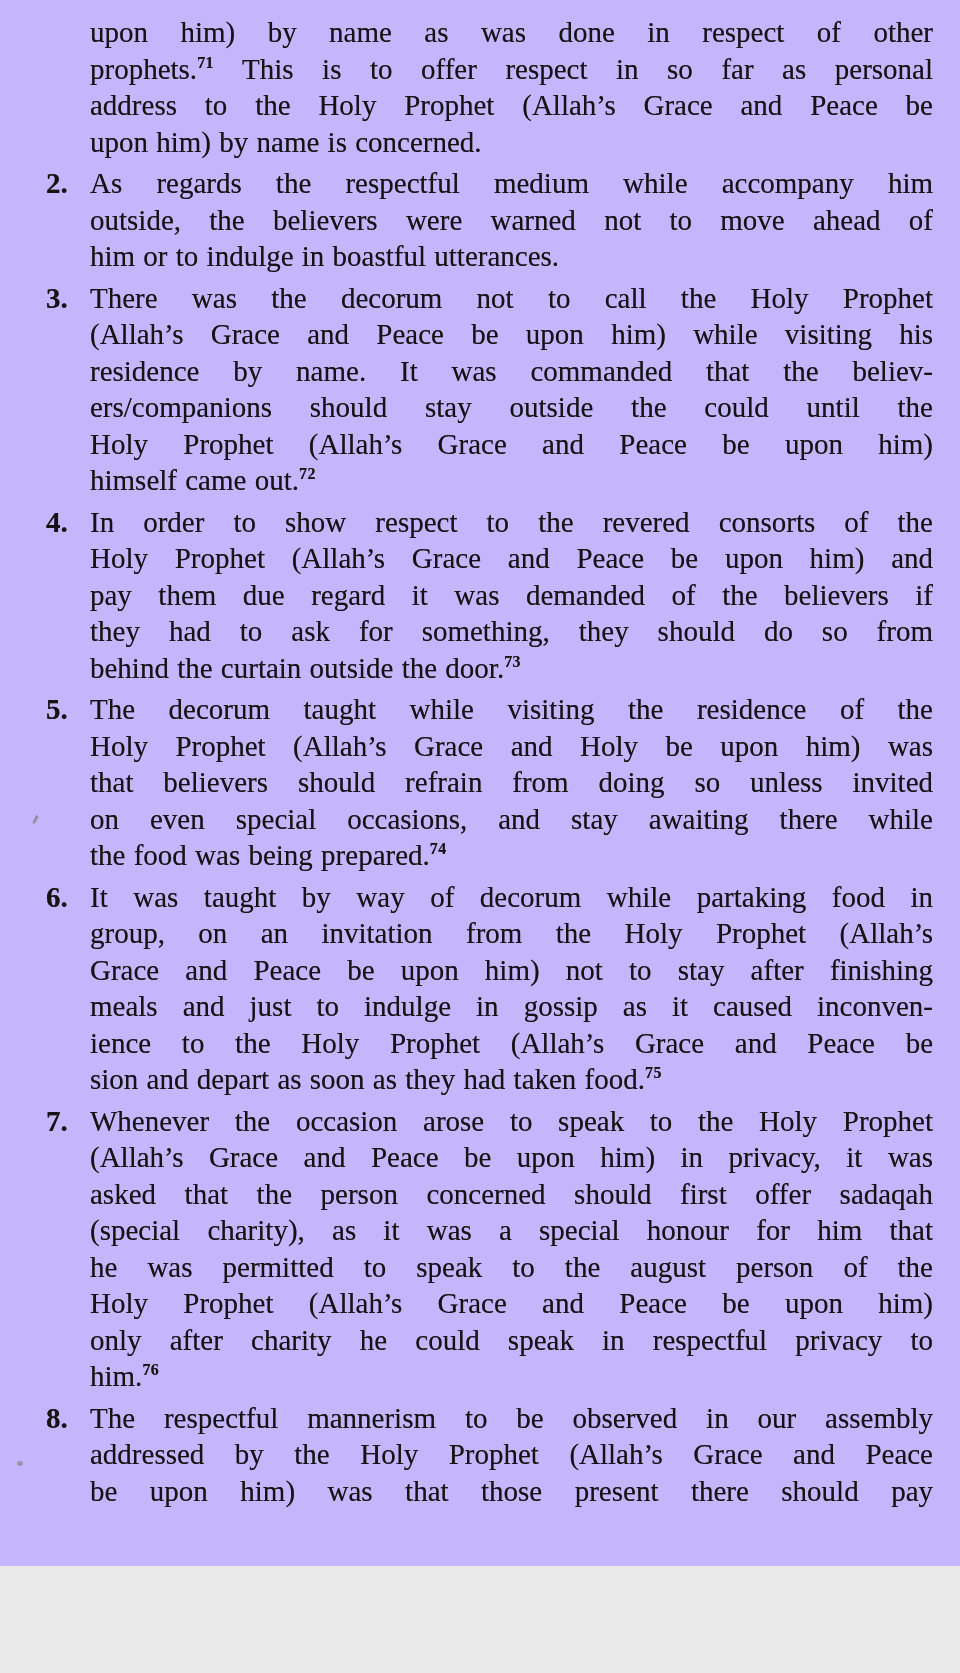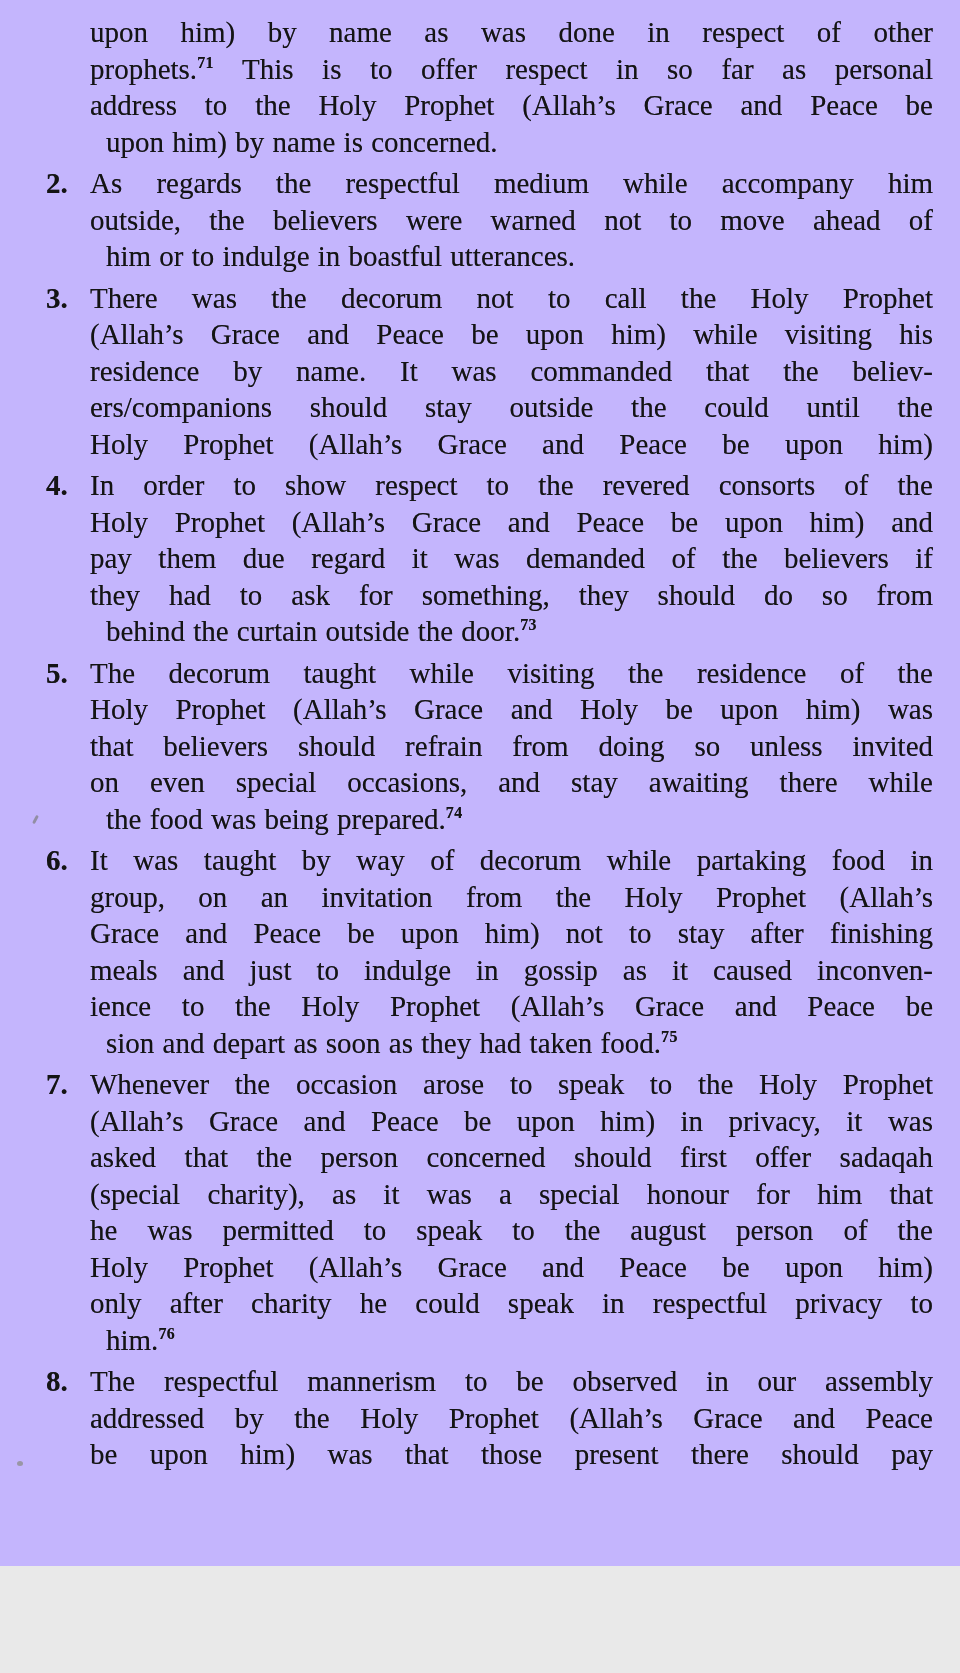--- a/index.html
+++ b/index.html
@@ -31,21 +31,20 @@
     top: 0;
     font-weight: bold;
   }
   .text-line {
     text-align: justify;
     text-align-last: justify;
     word-spacing: 1px;
   }
   .text-line.end {
     text-align-last: left;
-    margin-left: 16px;
   }
   sup.footnote-ref {
     font-size: 0.55em;
     line-height: 0;
     vertical-align: super;
     letter-spacing: 0.5px;
     font-weight: bold;
   }
   .page-footer {
     position: absolute;
@@ -110,20 +109,21 @@
         <div class="text-line">outside, the believers were warned not to move ahead of</div>
         <div class="text-line end">him or to indulge in boastful utterances.</div>
       </div>
       <div class="list-item">
         <span class="item-marker">3.</span>
         <div class="text-line">There was the decorum not to call the Holy Prophet</div>
         <div class="text-line">(Allah’s Grace and Peace be upon him) while visiting his</div>
         <div class="text-line">residence by name. It was commanded that the believ-</div>
         <div class="text-line">ers/companions should stay outside the could until the</div>
         <div class="text-line">Holy Prophet (Allah’s Grace and Peace be upon him)</div>
+        <div class="text-line end">himself came out.<sup class="footnote-ref">72</sup></div>
       </div>
       <div class="list-item">
         <span class="item-marker">4.</span>
         <div class="text-line">In order to show respect to the revered consorts of the</div>
         <div class="text-line">Holy Prophet (Allah’s Grace and Peace be upon him) and</div>
         <div class="text-line">pay them due regard it was demanded of the believers if</div>
         <div class="text-line">they had to ask for something, they should do so from</div>
         <div class="text-line end">behind the curtain outside the door.<sup class="footnote-ref">73</sup></div>
       </div>
       <div class="list-item">

